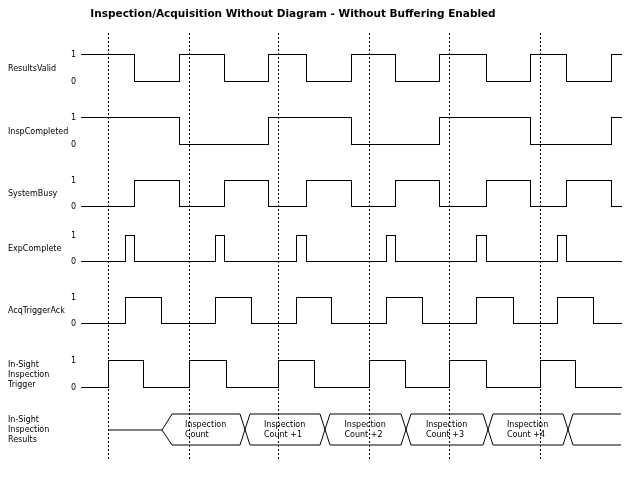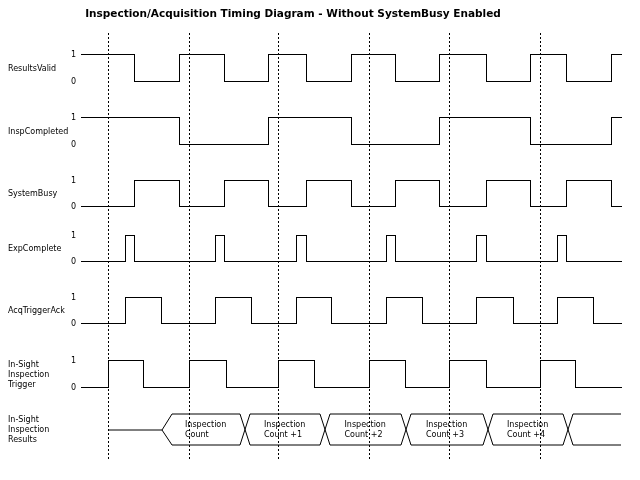--- a/index.html
+++ b/index.html
@@ -6,21 +6,21 @@
   body{width:640px;height:480px;position:relative;overflow:hidden;
        font-family:"DejaVu Sans", sans-serif;}
   #title{position:absolute;top:7px;left:0;width:586px;text-align:center;
          font-size:10.5px;font-weight:bold;color:#000;letter-spacing:0;}
   #wave{position:absolute;top:0;left:0;}
   svg text{font-family:"DejaVu Sans", sans-serif;fill:#000;}
 </style>
 </head>
 <body>
 
-<div id="title">Inspection/Acquisition Timing Diagram - Without SystemBusy Enabled</div>
+<div id="title">Inspection/Acquisition Without Diagram - Without Buffering Enabled</div>
 <svg id="wave" width="640" height="480" viewBox="0 0 640 480">
     <line x1="108.5" y1="33" x2="108.5" y2="459" stroke="#000" stroke-width="1" stroke-dasharray="2,2" shape-rendering="crispEdges"></line>
     <line x1="189.5" y1="33" x2="189.5" y2="459" stroke="#000" stroke-width="1" stroke-dasharray="2,2" shape-rendering="crispEdges"></line>
     <line x1="278.5" y1="33" x2="278.5" y2="459" stroke="#000" stroke-width="1" stroke-dasharray="2,2" shape-rendering="crispEdges"></line>
     <line x1="369.5" y1="33" x2="369.5" y2="459" stroke="#000" stroke-width="1" stroke-dasharray="2,2" shape-rendering="crispEdges"></line>
     <line x1="449.5" y1="33" x2="449.5" y2="459" stroke="#000" stroke-width="1" stroke-dasharray="2,2" shape-rendering="crispEdges"></line>
     <line x1="540.5" y1="33" x2="540.5" y2="459" stroke="#000" stroke-width="1" stroke-dasharray="2,2" shape-rendering="crispEdges"></line>
     <text x="8" y="70.5" font-size="8px">ResultsValid</text>
     <text x="76" y="57" font-size="8px" text-anchor="end">1</text>
     <text x="76" y="84" font-size="8px" text-anchor="end">0</text>

